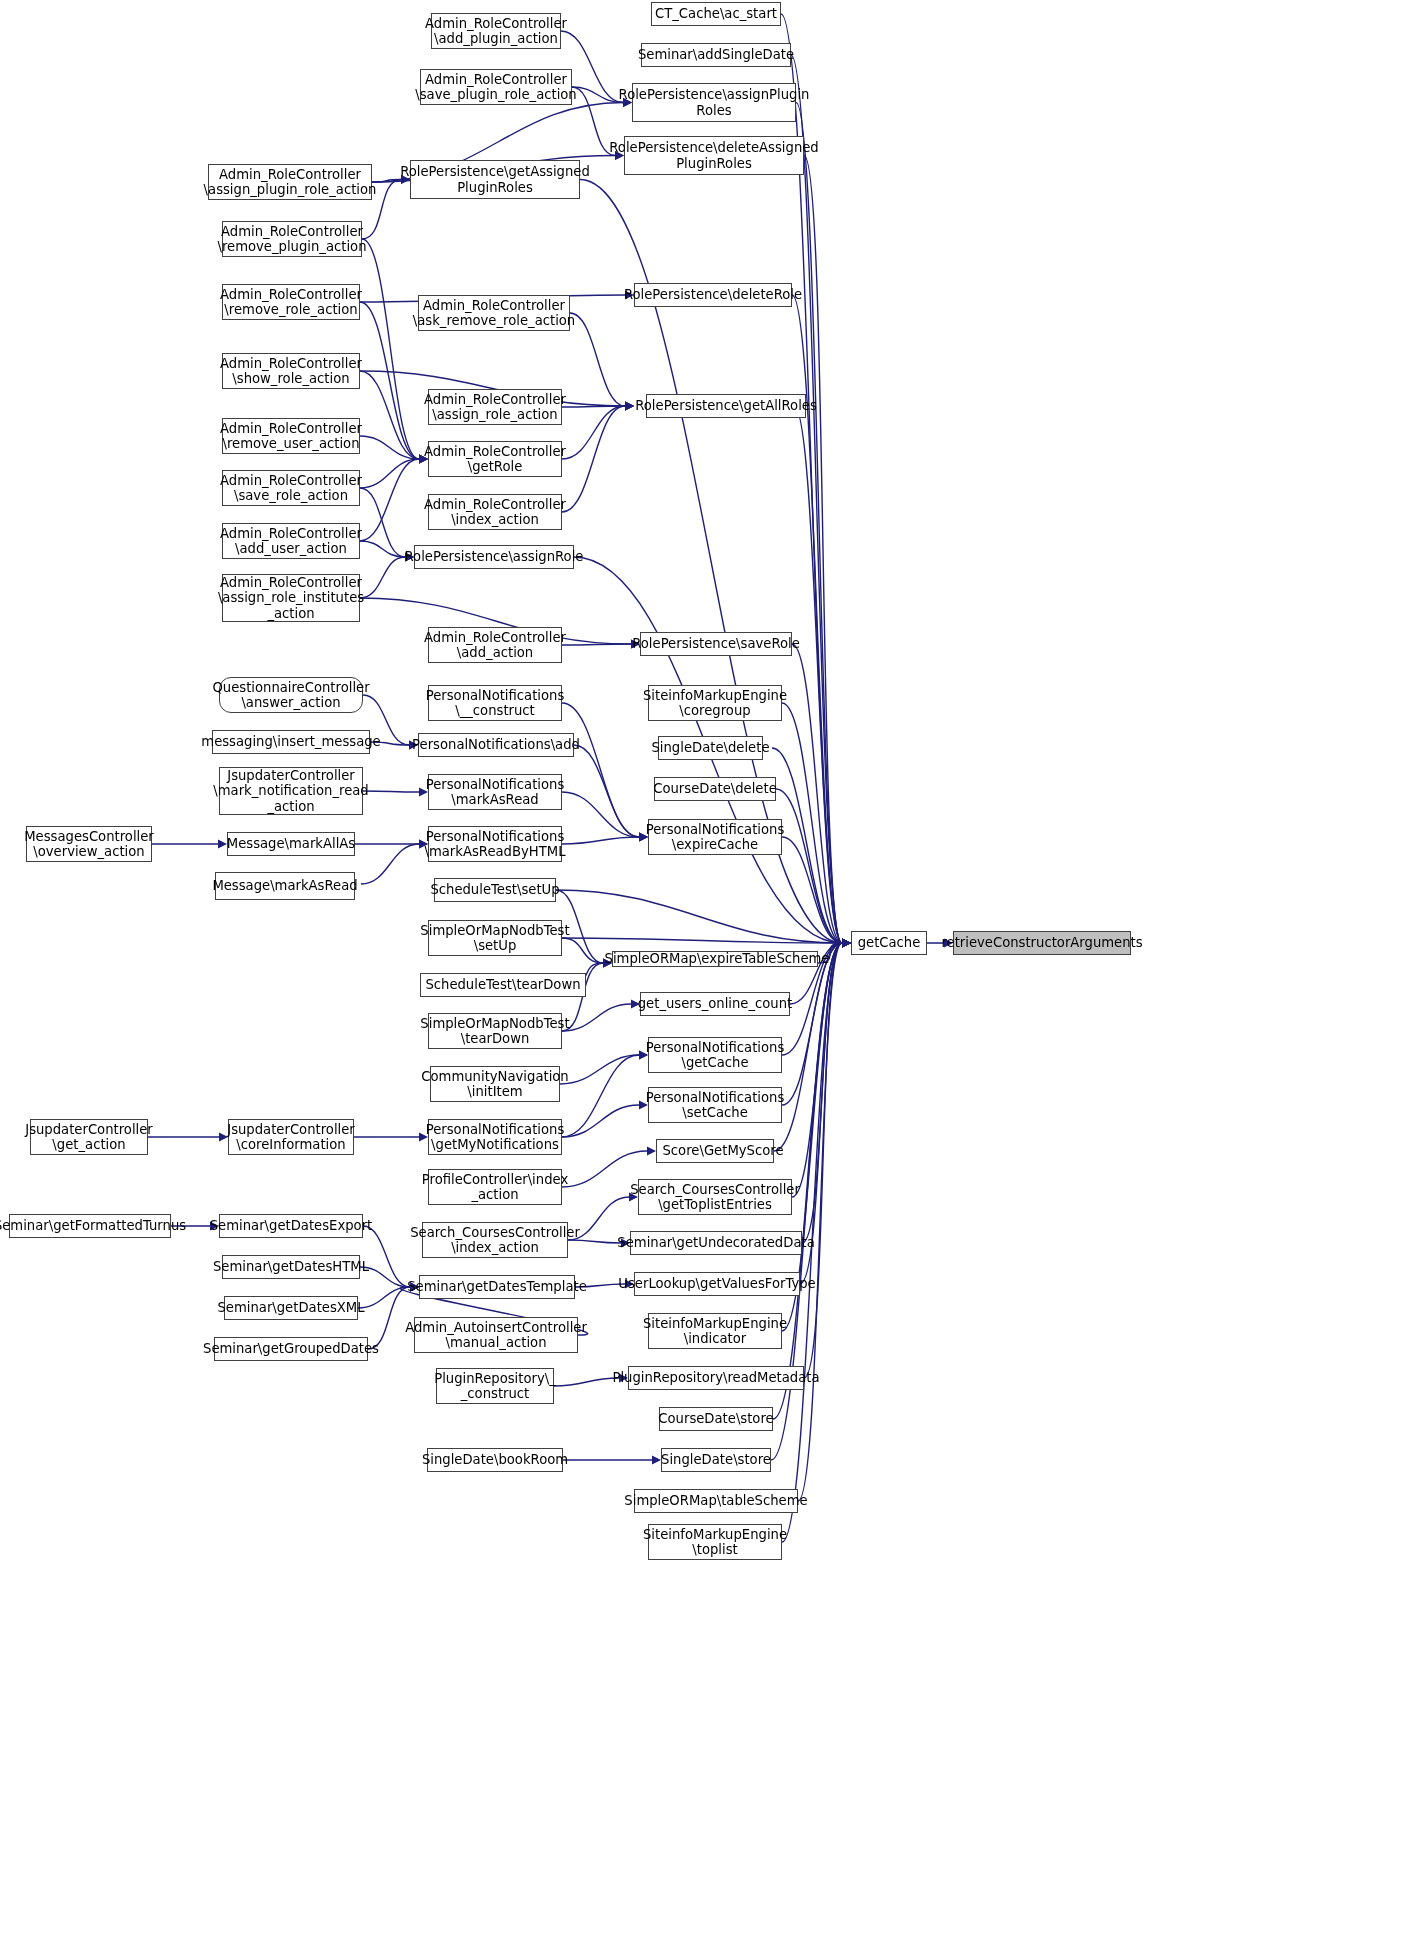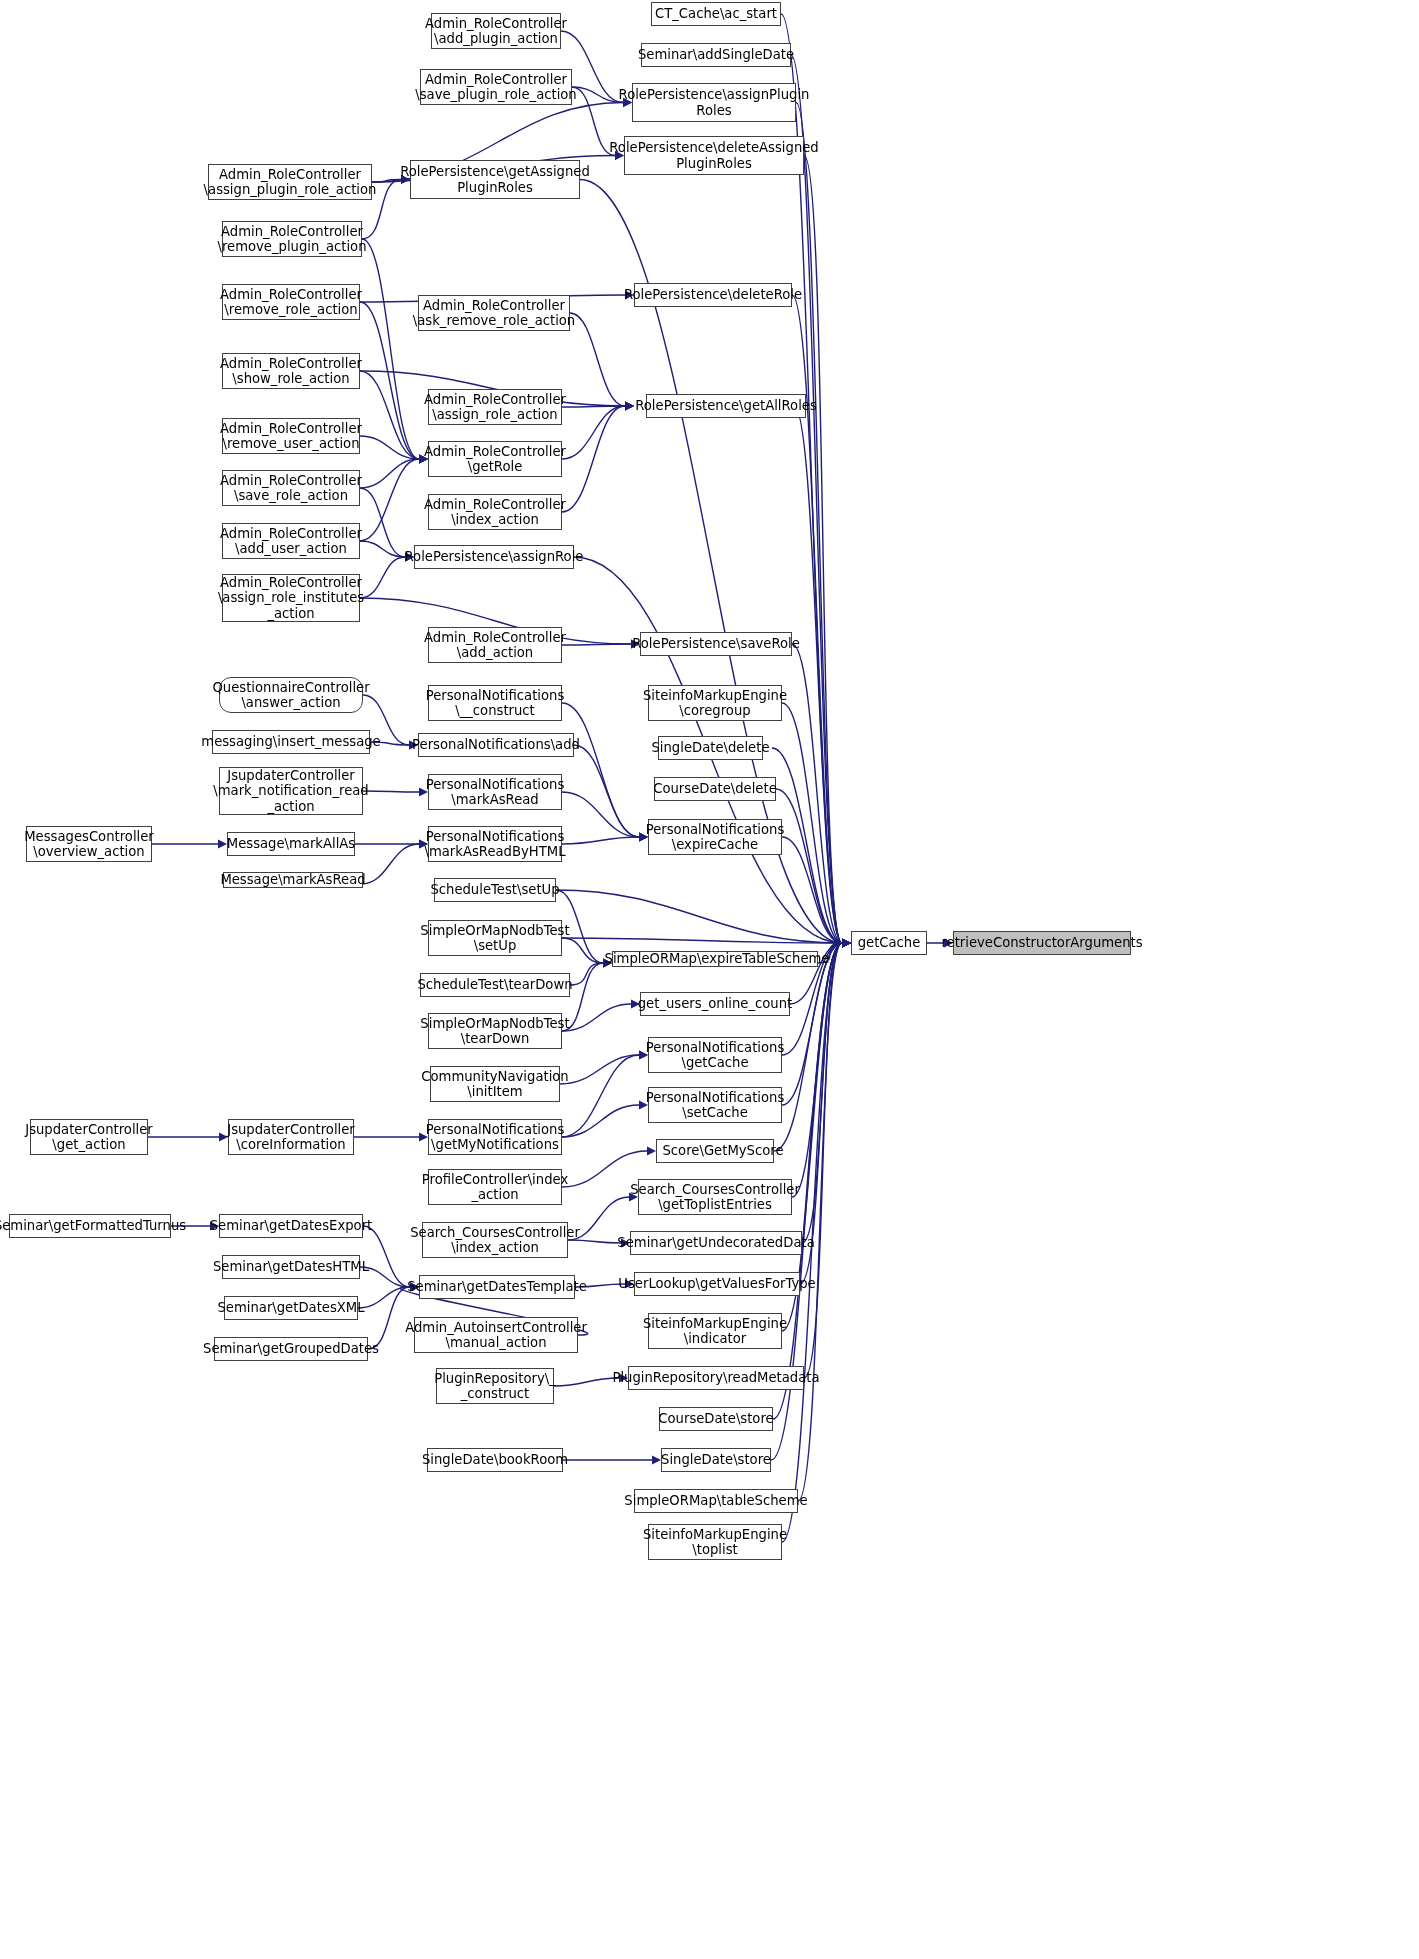--- a/index.html
+++ b/index.html
@@ -280,28 +280,28 @@
 _action</div>
       <div class="node" style="left: 428px; top: 774px; width: 134px; height: 36px;">PersonalNotifications
 \markAsRead</div>
       <div class="node" style="left: 26px; top: 826px; width: 126px; height: 36px;">MessagesController
 \overview_action</div>
       <div class="node" style="left: 227px; top: 832px; width: 128px; height: 24px;">Message\markAllAs</div>
       <div class="node" style="left: 428px; top: 826px; width: 134px; height: 36px;">PersonalNotifications
 \markAsReadByHTML</div>
       <div class="node" style="left: 648px; top: 819px; width: 134px; height: 36px;">PersonalNotifications
 \expireCache</div>
-      <div class="node" style="left: 223px; top: 872px; width: 140px; height: 16px;">Message\markAsRead</div>
+      <div class="node" style="left: 215px; top: 872px; width: 140px; height: 28px;">Message\markAsRead</div>
       <div class="node" style="left: 434px; top: 878px; width: 122px; height: 24px;">ScheduleTest\setUp</div>
       <div class="node" style="left: 428px; top: 920px; width: 134px; height: 36px;">SimpleOrMapNodbTest
 \setUp</div>
       <div class="node" style="left: 851px; top: 931px; width: 76px; height: 24px;">getCache</div>
       <div class="node focus" style="left: 953px; top: 931px; width: 178px; height: 24px;">retrieveConstructorArguments</div>
       <div class="node" style="left: 612px; top: 951px; width: 206px; height: 16px; padding-left: 7px;">SimpleORMap\expireTableScheme</div>
-      <div class="node" style="left: 420px; top: 973px; width: 150px; height: 24px;">ScheduleTest\tearDown</div>
+      <div class="node" style="left: 420px; top: 973px; width: 166px; height: 24px;">ScheduleTest\tearDown</div>
       <div class="node" style="left: 640px; top: 992px; width: 150px; height: 24px;">get_users_online_count</div>
       <div class="node" style="left: 428px; top: 1013px; width: 134px; height: 36px;">SimpleOrMapNodbTest
 \tearDown</div>
       <div class="node" style="left: 648px; top: 1037px; width: 134px; height: 36px;">PersonalNotifications
 \getCache</div>
       <div class="node" style="left: 430px; top: 1066px; width: 130px; height: 36px;">CommunityNavigation
 \initItem</div>
       <div class="node" style="left: 648px; top: 1087px; width: 134px; height: 36px;">PersonalNotifications
 \setCache</div>
       <div class="node" style="left: 30px; top: 1119px; width: 118px; height: 36px;">JsupdaterController

